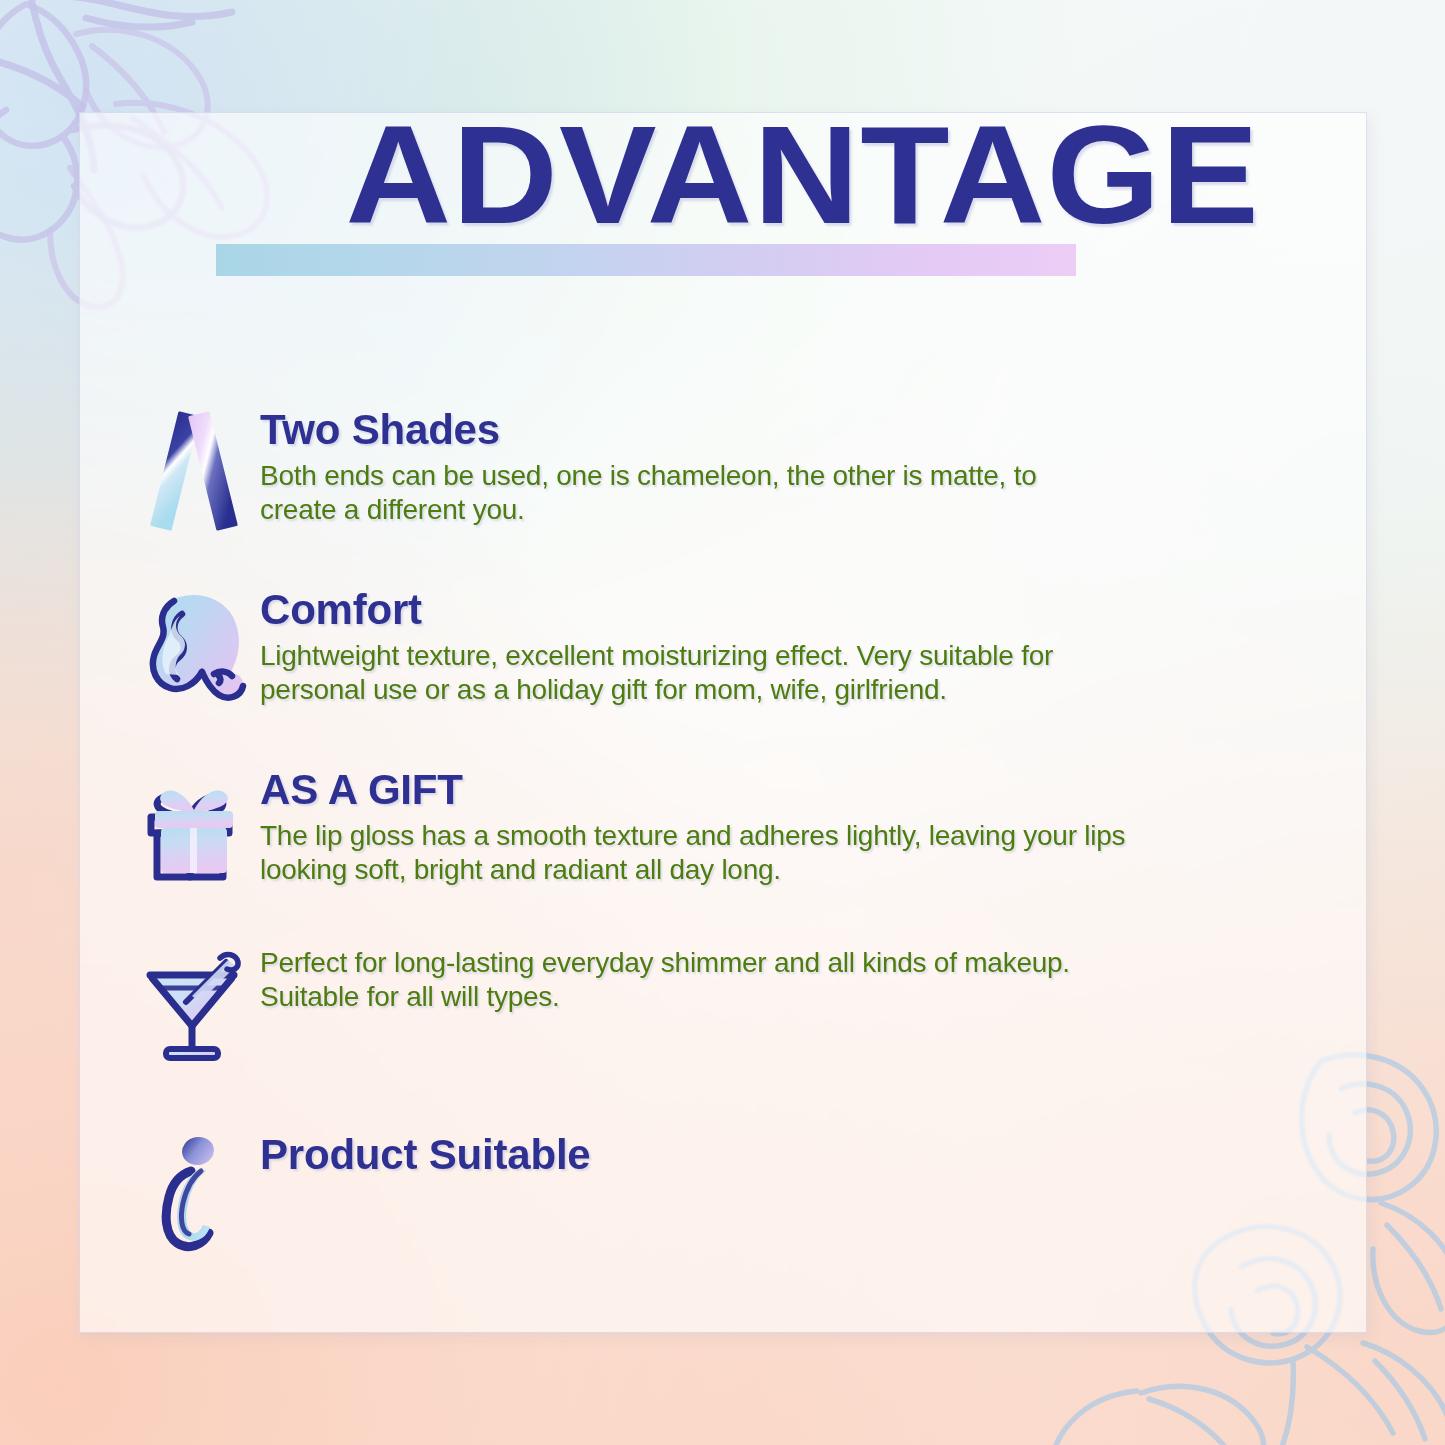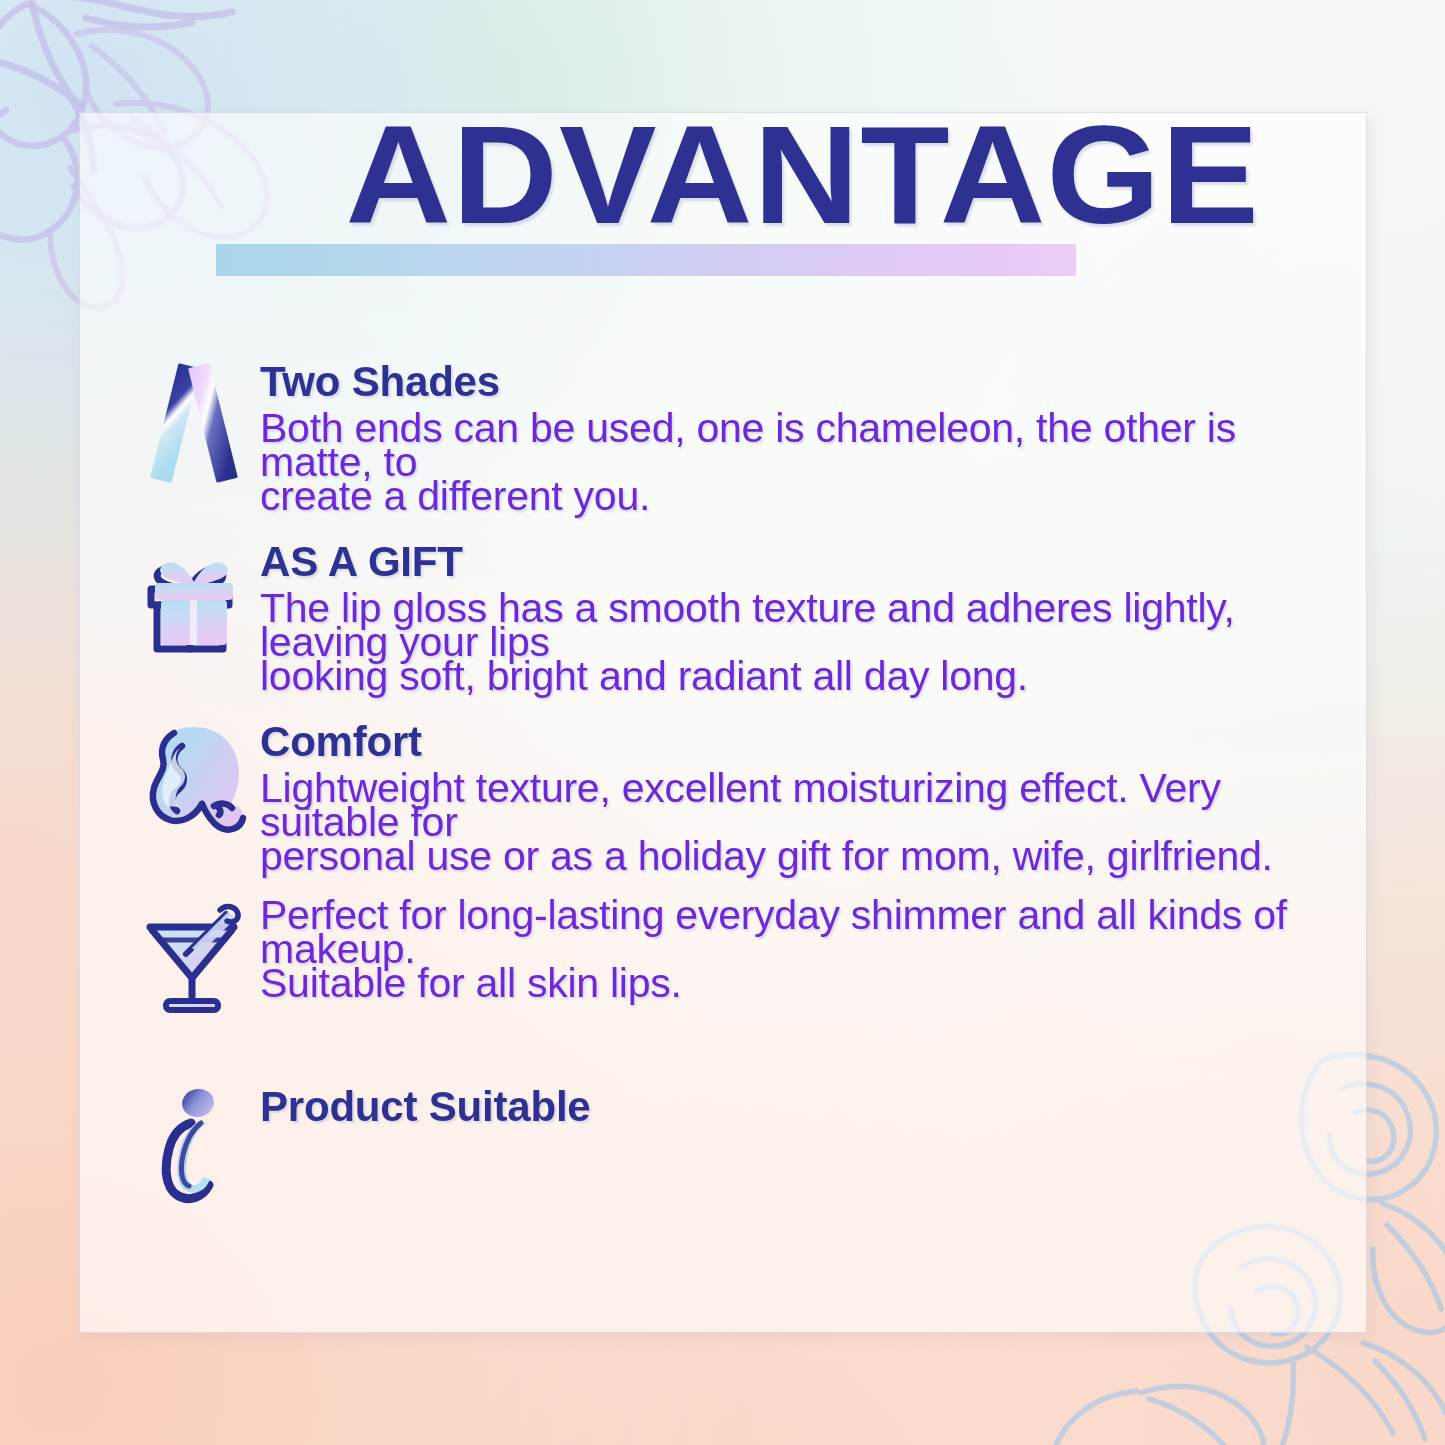--- a/index.html
+++ b/index.html
@@ -117,30 +117,30 @@
     font-weight: 700;
     font-size: 42px;
     line-height: 48px;
     color: #2e3192;
     letter-spacing: -0.2px;
     text-shadow: 2px 2px 2px rgba(182,187,216,0.48);
     margin-bottom: 5px;
   }
   .feature-desc {
     display: block;
-    font-size: 41px;
+    font-size: 28px;
     line-height: 34px;
-    color: #6d28d9;
+    color: #4d7c0f;
     letter-spacing: -0.25px;
     text-shadow: 1.6px 1.6px 2px rgba(184,188,216,0.50);
     white-space: pre-line;
   }
 
   
-  #feature-0 { height: 180px; }
+  #feature-0 { height: 180px; margin-top: 48px; }
   #feature-1 { height: 180px; }
   #feature-2 { height: 180px; }
   #feature-3 { height: 185px; }
   #feature-4 { height: 170px; }
 </style>
 </head>
 <body>
 
 <div id="bg-base"></div>
 
@@ -228,56 +228,20 @@
         <rect x="56" y="2" width="22" height="118" rx="1.5" fill="url(#gTS2)" transform="rotate(-14 67 61)"></rect>
       </svg>
     </div>
     <div class="feature-body">
       <span class="feature-title">Two Shades</span>
       <span class="feature-desc">Both ends can be used, one is chameleon, the other is matte, to
 create a different you.</span>
     </div>
   </div>
 
-  <div class="feature" id="feature-1">
-    <div class="feature-icon">
-      <svg width="104" height="112" viewBox="0 0 104 112" fill="none">
-        <defs>
-          <linearGradient id="gGift" x1="0" y1="0" x2="0.15" y2="1">
-            <stop offset="0%" stop-color="#b7ddf1"></stop>
-            <stop offset="34%" stop-color="#c6dcf3"></stop>
-            <stop offset="62%" stop-color="#d8d2f5"></stop>
-            <stop offset="100%" stop-color="#e8c9f2"></stop>
-          </linearGradient>
-        </defs>
-
-        <g transform="translate(-4,5)" fill="none" stroke="#2a2f8f" stroke-width="7" stroke-linecap="round" stroke-linejoin="round">
-          <path d="M13 42 h78 v16 h-78 z"></path>
-          <path d="M19 58 h66 v44 h-66 z"></path>
-          <path d="M52 42 v60"></path>
-          <path d="M52 40 C 44 26, 30 18, 22 24 C 14 30, 22 40, 52 42Z"></path>
-          <path d="M52 40 C 60 26, 74 18, 82 24 C 90 30, 82 40, 52 42Z"></path>
-        </g>
-
-        <g>
-          <path d="M52 40 C 44 24, 29 16, 21 23 C 13 30, 21 40, 52 42Z" fill="url(#gGift)"></path>
-          <path d="M52 40 C 60 24, 75 16, 83 23 C 91 30, 83 40, 52 42Z" fill="url(#gGift)"></path>
-          <rect x="13" y="41" width="78" height="17" rx="4" fill="url(#gGift)"></rect>
-          <rect x="19" y="58" width="66" height="45" rx="4" fill="url(#gGift)"></rect>
-          <rect x="48" y="58" width="7" height="45" fill="#f4f0fb" opacity="0.85"></rect>
-        </g>
-      </svg>
-    </div>
-    <div class="feature-body">
-      <span class="feature-title">AS A GIFT</span>
-      <span class="feature-desc">The lip gloss has a smooth texture and adheres lightly, leaving your lips
-looking soft, bright and radiant all day long.</span>
-    </div>
-  </div>
-
   <div class="feature" id="feature-2">
     <div class="feature-icon">
       <svg width="108" height="112" viewBox="0 0 108 112" fill="none">
         <defs>
           <linearGradient id="gHair" x1="0" y1="0.1" x2="1" y2="0.9">
             <stop offset="0%" stop-color="#aedcf0"></stop>
             <stop offset="34%" stop-color="#bcd7f1"></stop>
             <stop offset="62%" stop-color="#cfcdf3"></stop>
             <stop offset="100%" stop-color="#e4c5f1"></stop>
           </linearGradient>
@@ -304,20 +268,56 @@
                  C 32 40, 33 30, 40 26Z" fill="#e6f4fb" opacity="0.82"></path>
       </svg>
     </div>
     <div class="feature-body">
       <span class="feature-title">Comfort</span>
       <span class="feature-desc">Lightweight texture, excellent moisturizing effect. Very suitable for
 personal use or as a holiday gift for mom, wife, girlfriend.</span>
     </div>
   </div>
 
+  <div class="feature" id="feature-1">
+    <div class="feature-icon">
+      <svg width="104" height="112" viewBox="0 0 104 112" fill="none">
+        <defs>
+          <linearGradient id="gGift" x1="0" y1="0" x2="0.15" y2="1">
+            <stop offset="0%" stop-color="#b7ddf1"></stop>
+            <stop offset="34%" stop-color="#c6dcf3"></stop>
+            <stop offset="62%" stop-color="#d8d2f5"></stop>
+            <stop offset="100%" stop-color="#e8c9f2"></stop>
+          </linearGradient>
+        </defs>
+
+        <g transform="translate(-4,5)" fill="none" stroke="#2a2f8f" stroke-width="7" stroke-linecap="round" stroke-linejoin="round">
+          <path d="M13 42 h78 v16 h-78 z"></path>
+          <path d="M19 58 h66 v44 h-66 z"></path>
+          <path d="M52 42 v60"></path>
+          <path d="M52 40 C 44 26, 30 18, 22 24 C 14 30, 22 40, 52 42Z"></path>
+          <path d="M52 40 C 60 26, 74 18, 82 24 C 90 30, 82 40, 52 42Z"></path>
+        </g>
+
+        <g>
+          <path d="M52 40 C 44 24, 29 16, 21 23 C 13 30, 21 40, 52 42Z" fill="url(#gGift)"></path>
+          <path d="M52 40 C 60 24, 75 16, 83 23 C 91 30, 83 40, 52 42Z" fill="url(#gGift)"></path>
+          <rect x="13" y="41" width="78" height="17" rx="4" fill="url(#gGift)"></rect>
+          <rect x="19" y="58" width="66" height="45" rx="4" fill="url(#gGift)"></rect>
+          <rect x="48" y="58" width="7" height="45" fill="#f4f0fb" opacity="0.85"></rect>
+        </g>
+      </svg>
+    </div>
+    <div class="feature-body">
+      <span class="feature-title">AS A GIFT</span>
+      <span class="feature-desc">The lip gloss has a smooth texture and adheres lightly, leaving your lips
+looking soft, bright and radiant all day long.</span>
+    </div>
+  </div>
+
   <div class="feature" id="feature-3">
     <div class="feature-icon">
       <svg width="108" height="116" viewBox="0 0 108 116" fill="none">
         <defs>
           <linearGradient id="gGlass" x1="0" y1="0" x2="1" y2="0.9">
             <stop offset="0%" stop-color="#c7e6f6"></stop>
             <stop offset="40%" stop-color="#cfdff5"></stop>
             <stop offset="72%" stop-color="#d8cdf3"></stop>
             <stop offset="100%" stop-color="#e9c8f1"></stop>
           </linearGradient>
@@ -339,21 +339,21 @@
 
         <g stroke="#2a2f8f" stroke-width="6" fill="none" stroke-linecap="round" stroke-linejoin="round">
           <path d="M46 52 L86 12"></path>
         </g>
         <path d="M52 46 L88 10 L96 16 L60 52Z" fill="url(#gGlass)" opacity="0.9"></path>
         <path d="M80 8 C 86 2, 96 4, 98 12 C 99 18, 93 22, 87 19" stroke="#2a2f8f" stroke-width="5.5" fill="none" stroke-linecap="round"></path>
       </svg>
     </div>
     <div class="feature-body">
       <span class="feature-desc">Perfect for long-lasting everyday shimmer and all kinds of makeup.
-Suitable for all skin lips.</span>
+Suitable for all will types.</span>
     </div>
   </div>
 
   <div class="feature" id="feature-4">
     <div class="feature-icon">
       <svg width="86" height="118" viewBox="0 0 86 118" fill="none">
         <defs>
           <linearGradient id="gInfo" x1="0.1" y1="0" x2="0.9" y2="1">
             <stop offset="0%" stop-color="#cdc8f2"></stop>
             <stop offset="30%" stop-color="#b9d7f2"></stop>

